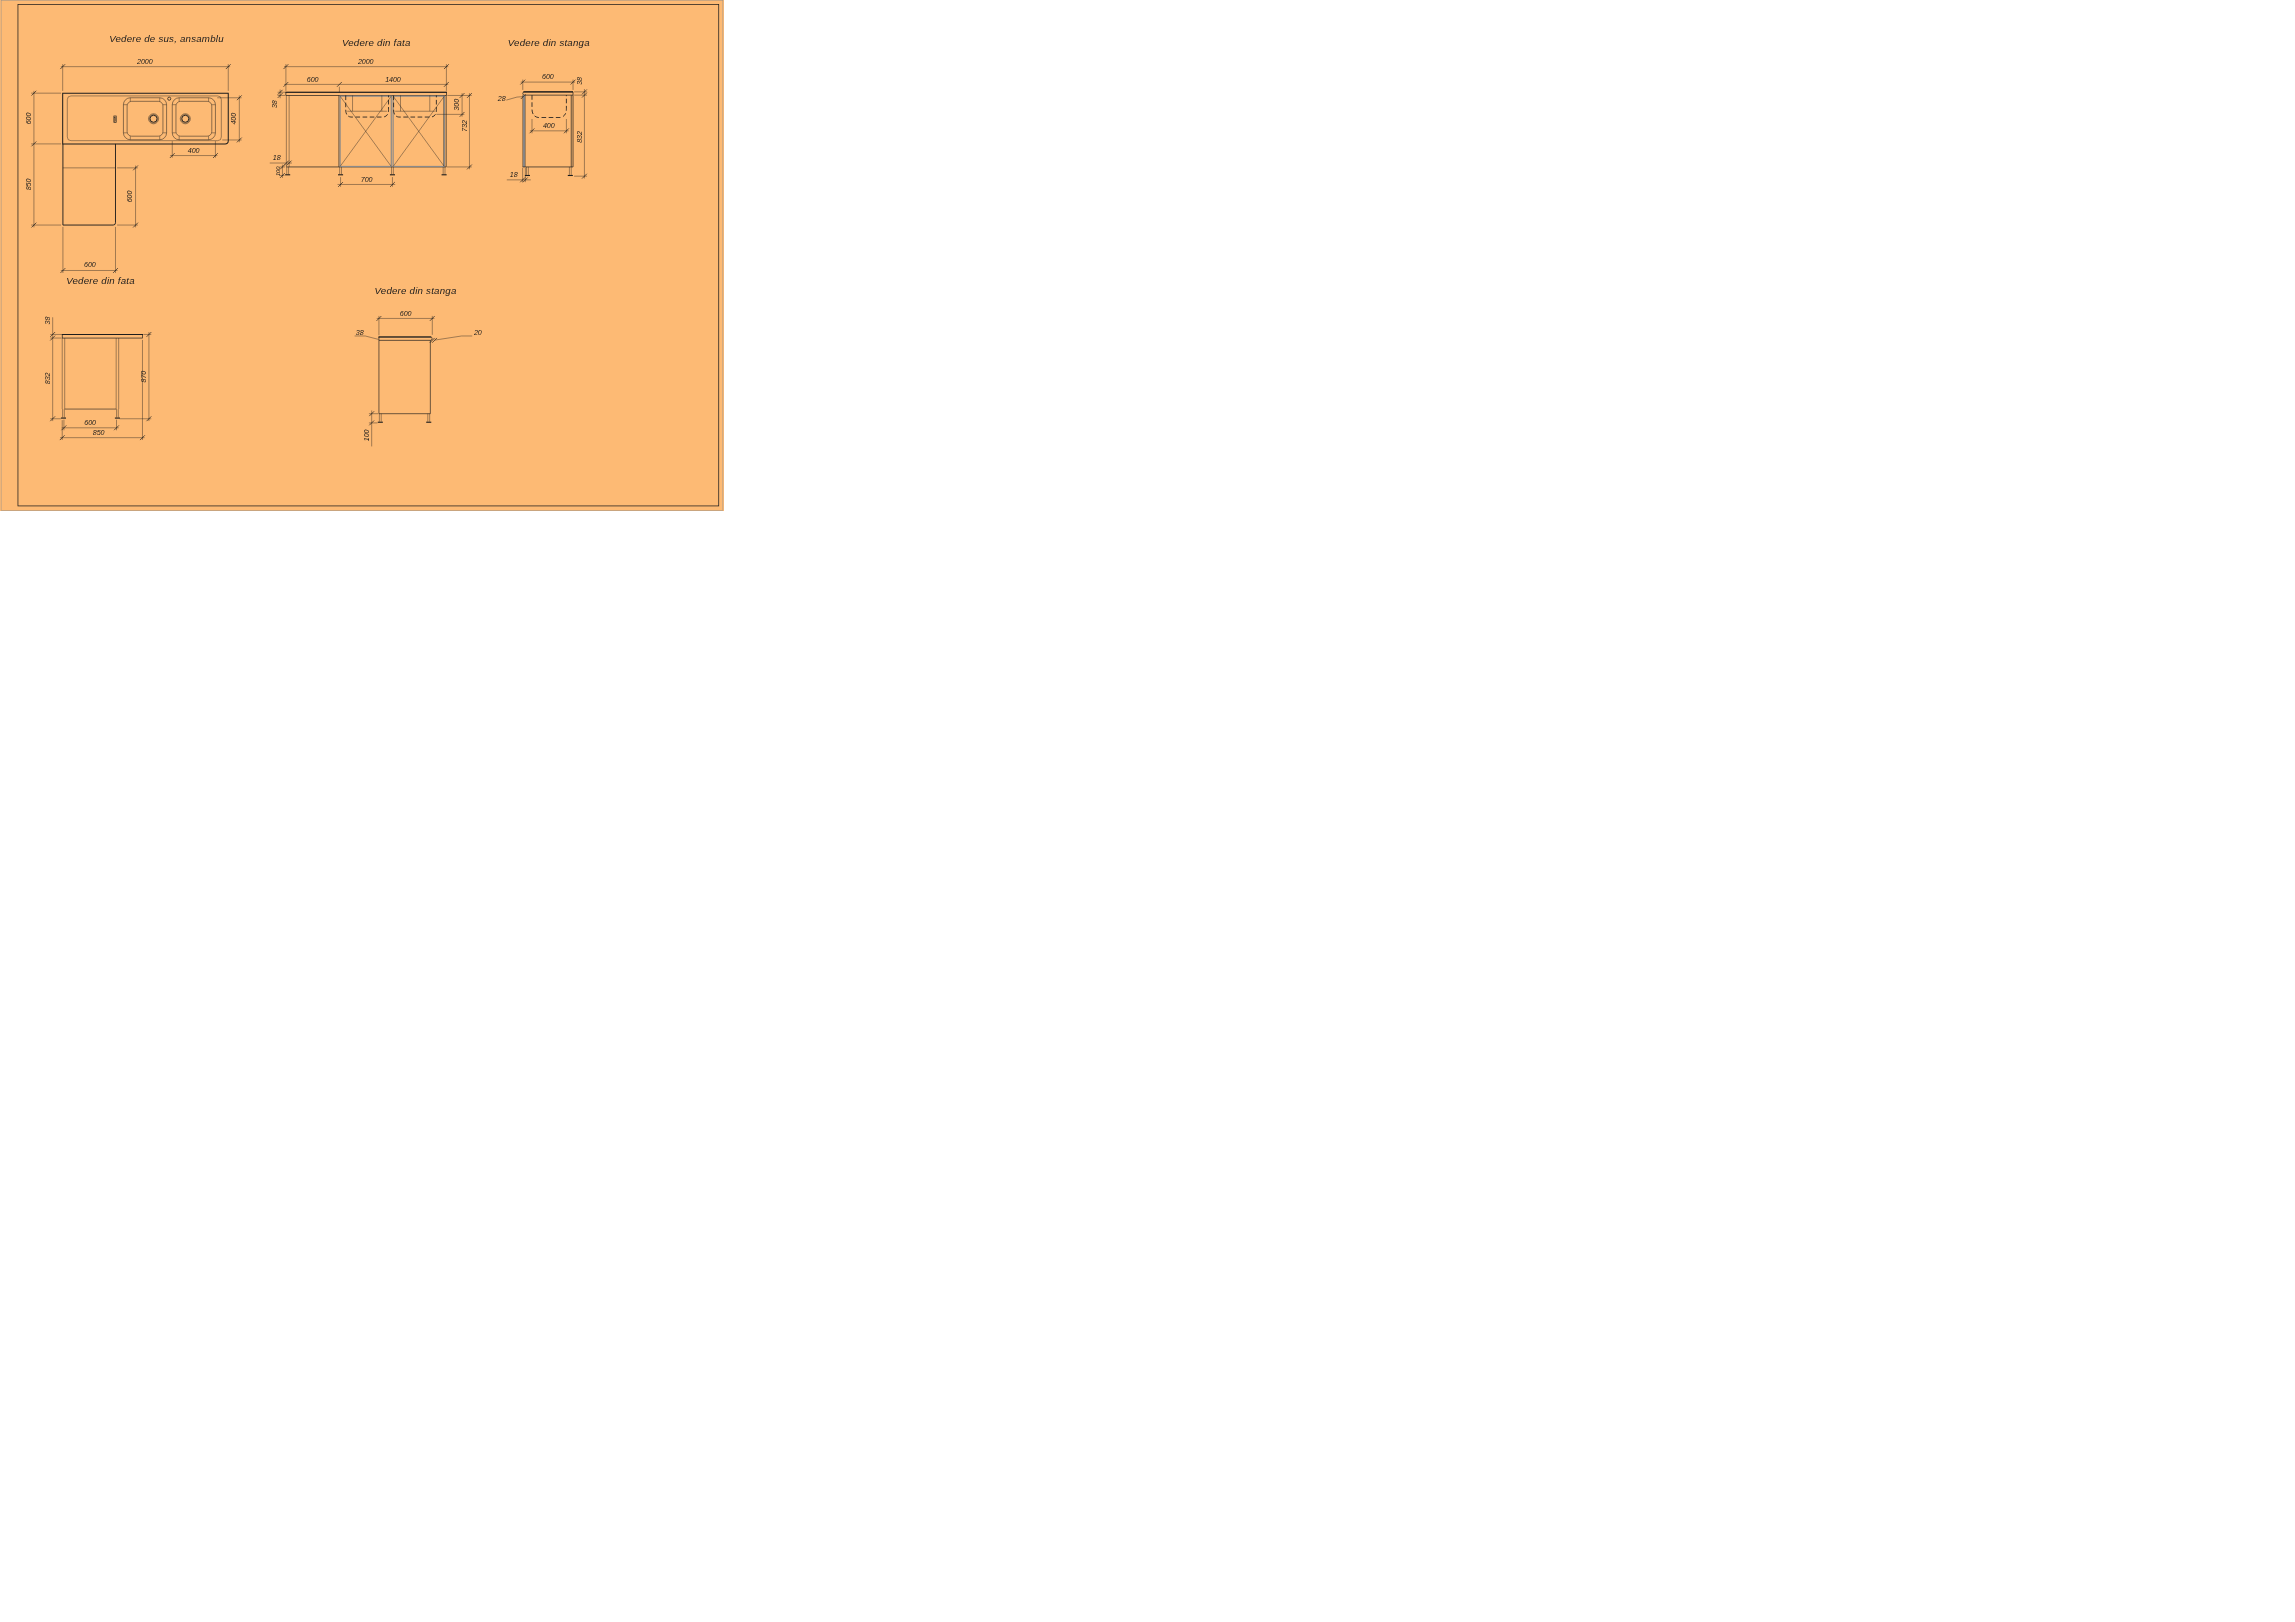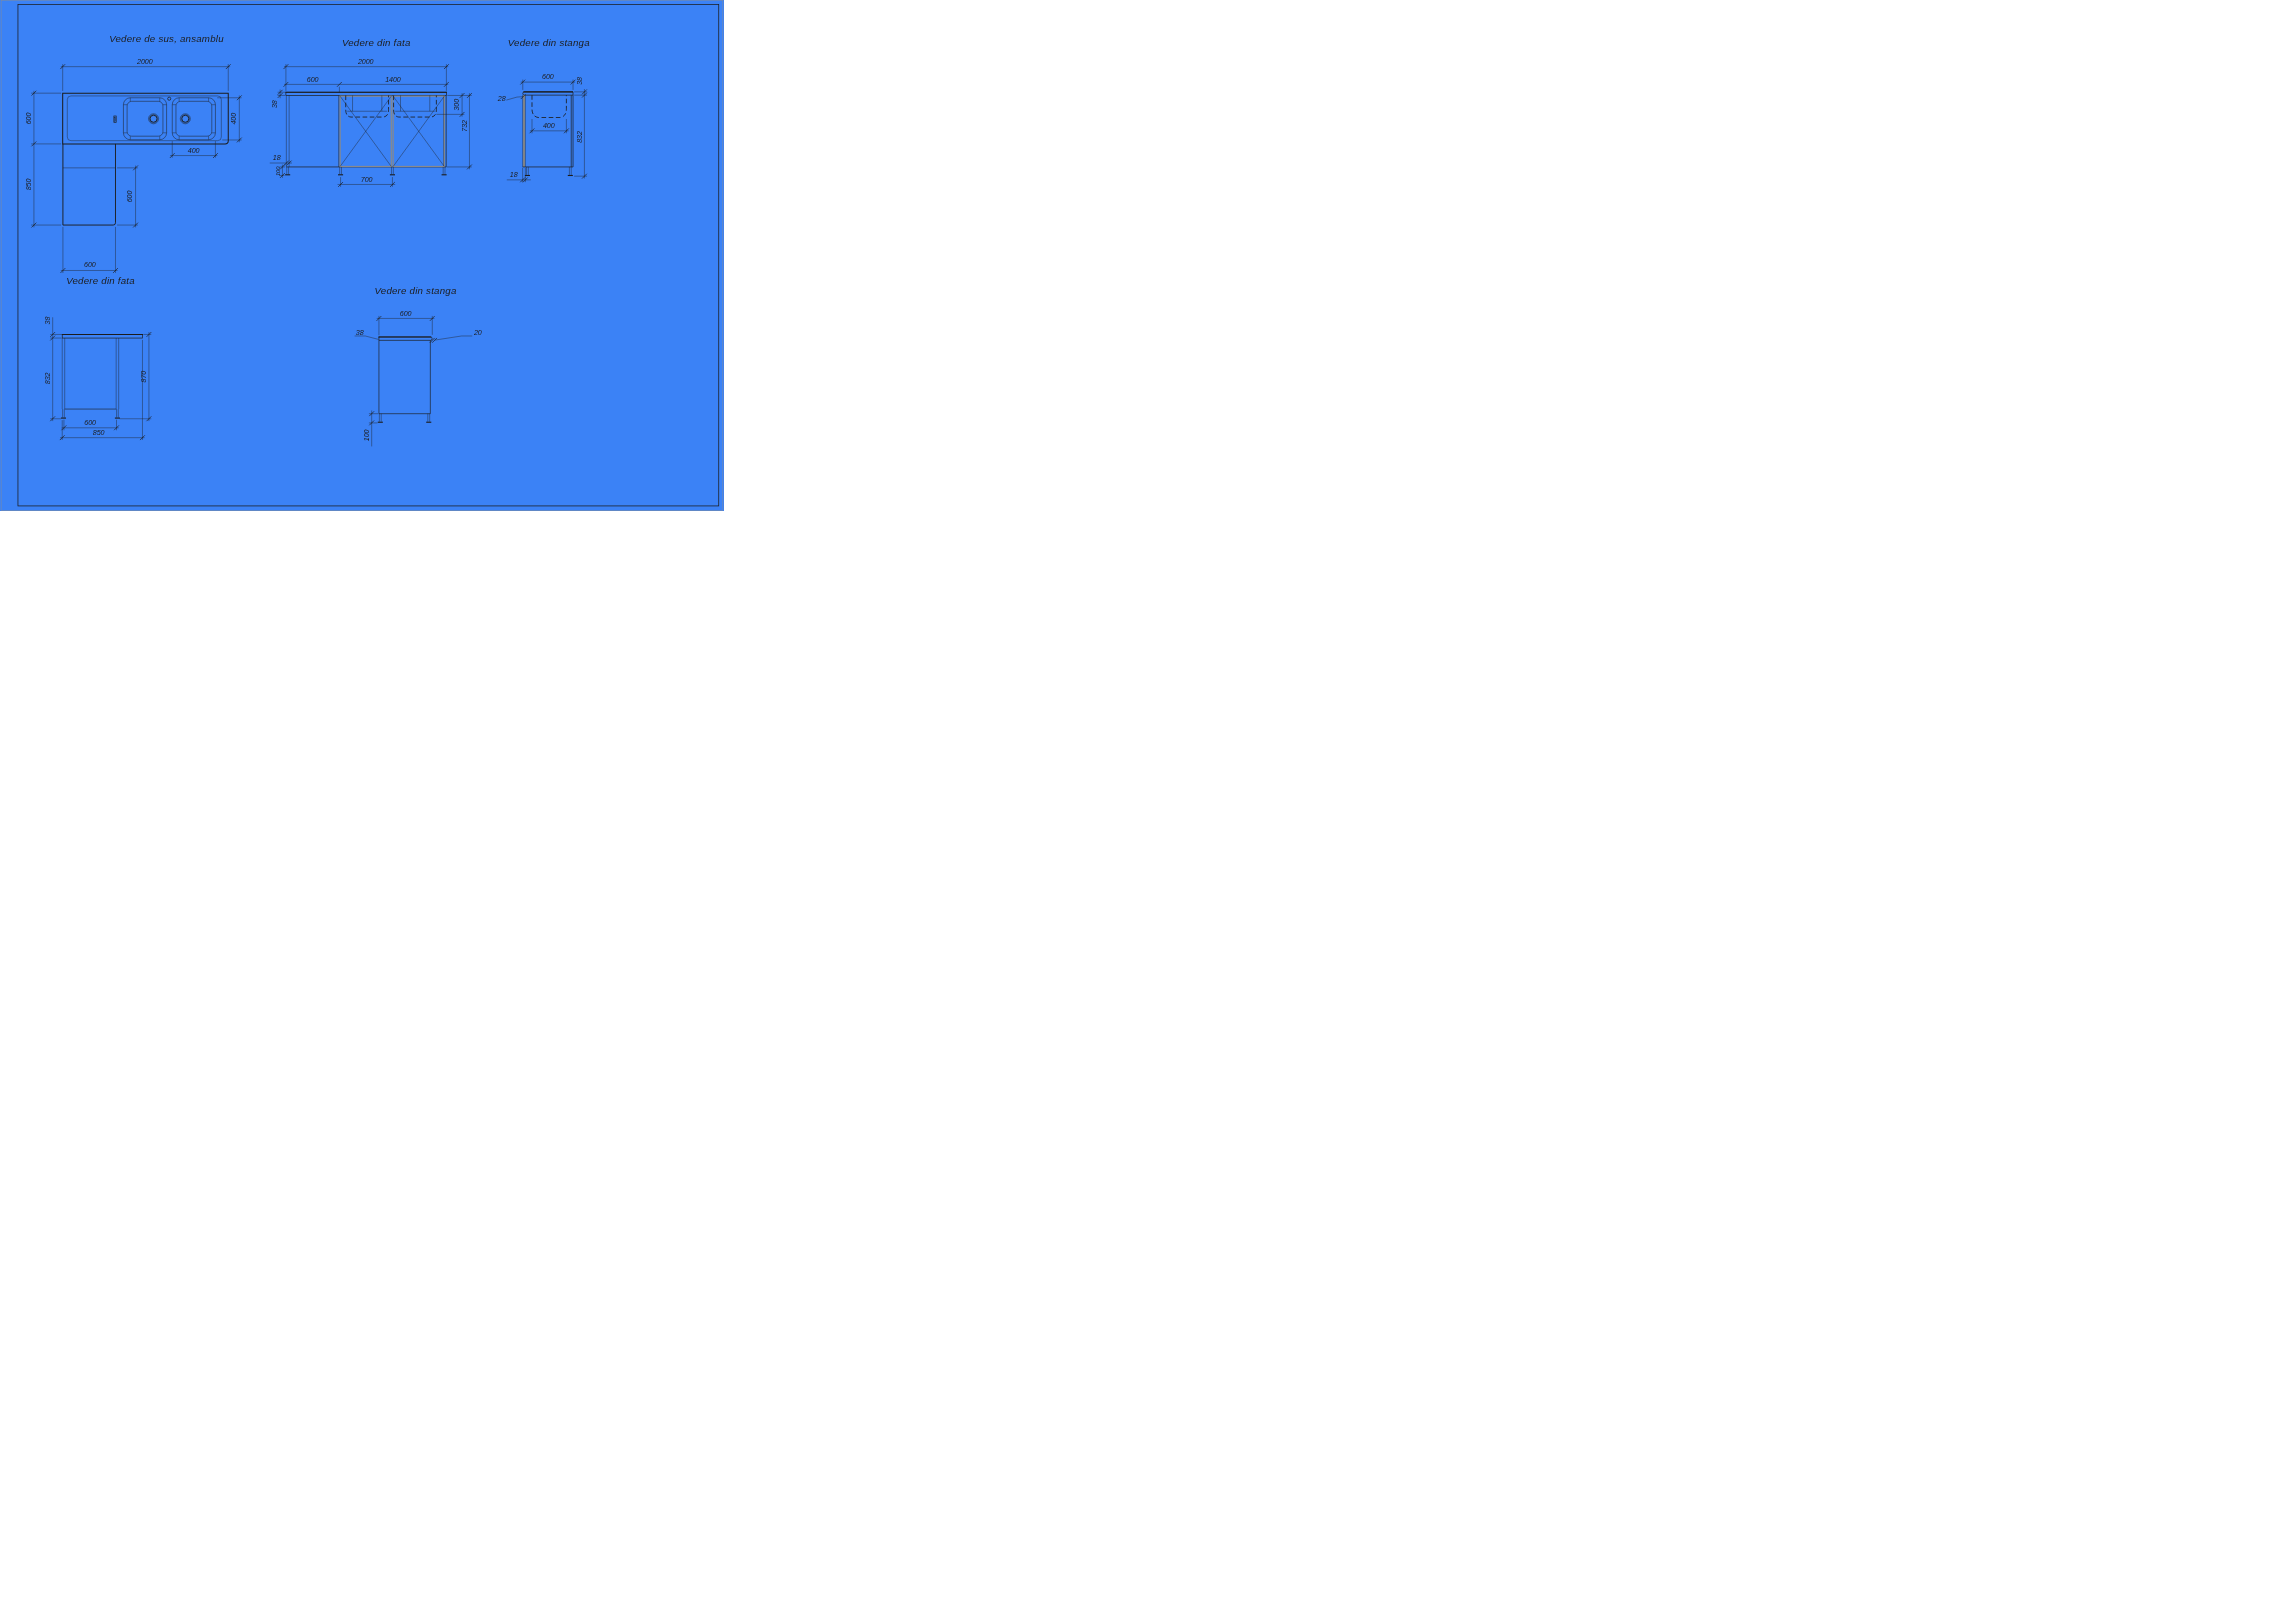--- a/index.html
+++ b/index.html
@@ -1,16 +1,16 @@
 <!DOCTYPE html>
 <html style="font-size:7.4px"><head>
 <meta charset="utf-8">
 <style>
   html,body{margin:0;padding:0;background:#fff;}
-  .sheet{position:relative;width:724px;height:511px;background:#3b82f6;overflow:hidden;}
+  .sheet{position:relative;width:724px;height:511px;background:#fdba74;overflow:hidden;}
   svg{position:absolute;left:0;top:0;}
   .ln  {stroke:#1c1c1c;stroke-width:1.5;fill:none;}
   .ln2 {stroke:#1c1c1c;stroke-width:2.2;fill:none;}
   .thin{stroke:#1c1c1c;stroke-width:0.9;fill:none;}
   .dim {stroke:#1c1c1c;stroke-width:0.9;fill:none;}
   .hid {stroke:#1c1c1c;stroke-width:1.8;fill:none;stroke-dasharray:10 5.5;}
   .door{stroke:#8a8a8a;stroke-width:2.6;fill:none;}
   .gryf{fill:#8a8a8a;}
   .tk  {stroke:#1c1c1c;stroke-width:1.5;}
   .t-title{font:italic 21px "Liberation Sans",sans-serif;letter-spacing:.5px;fill:#1c1c1c;text-anchor:middle;}

